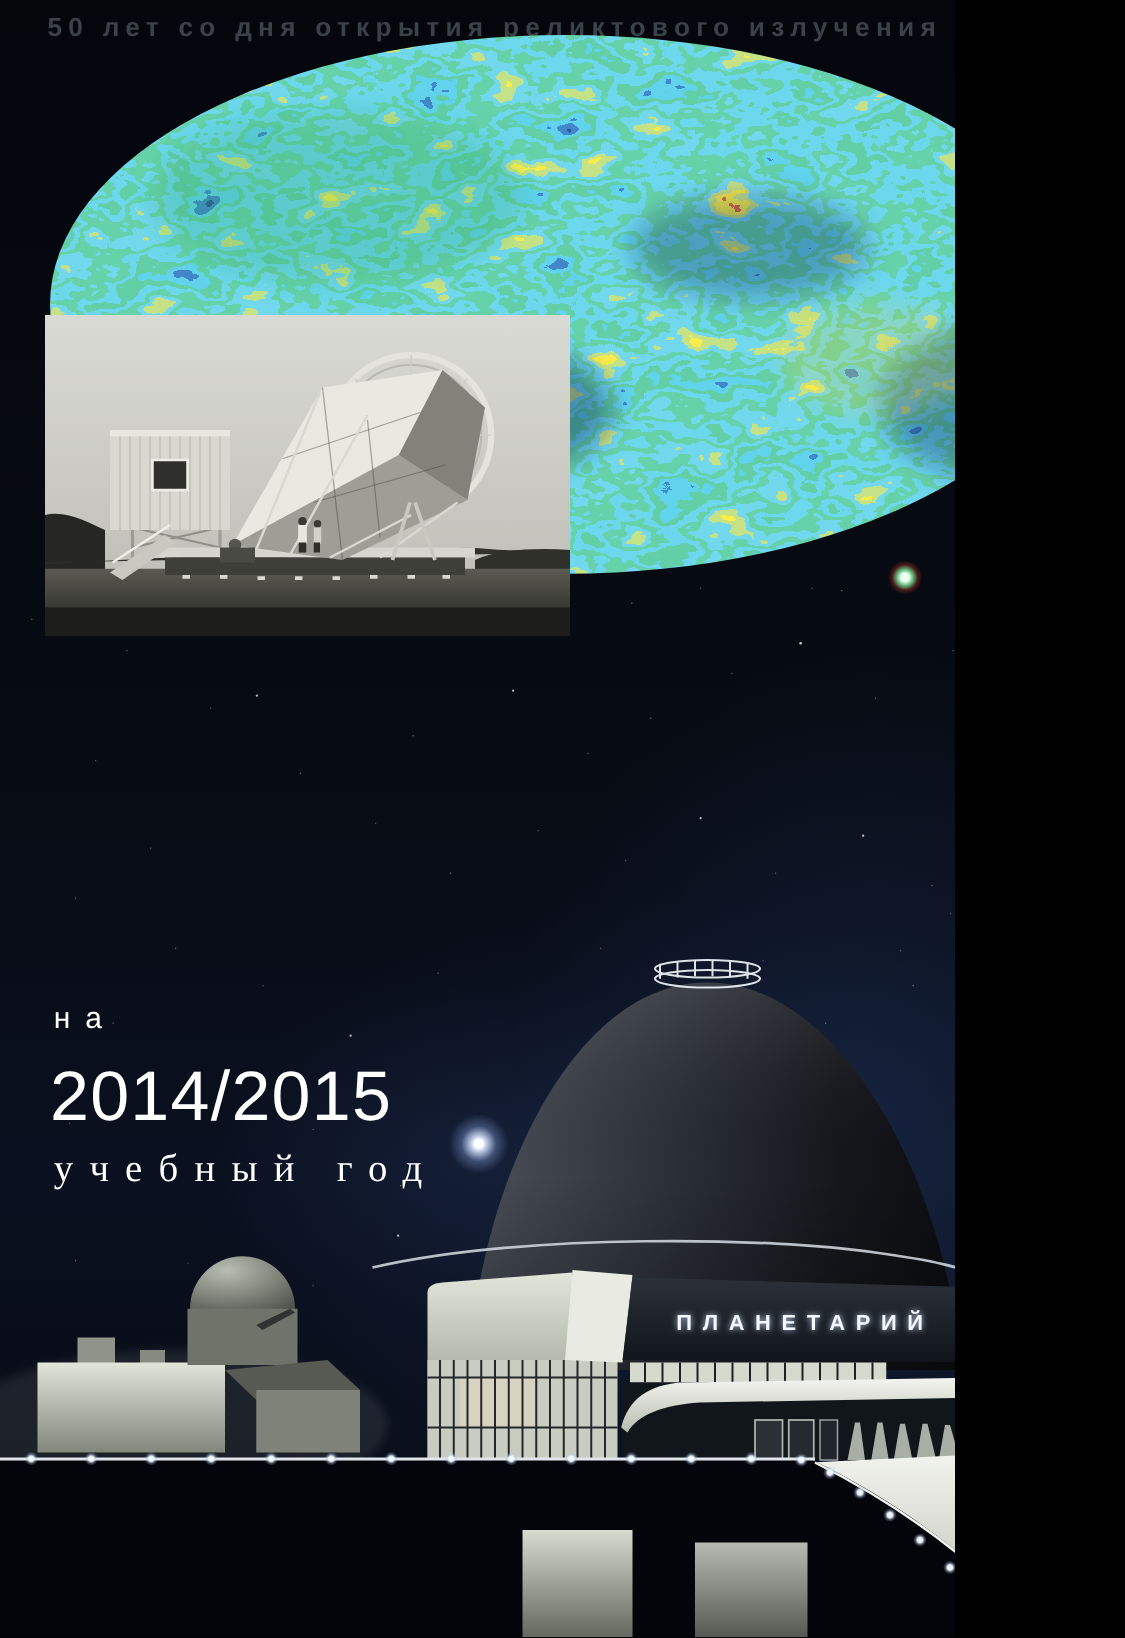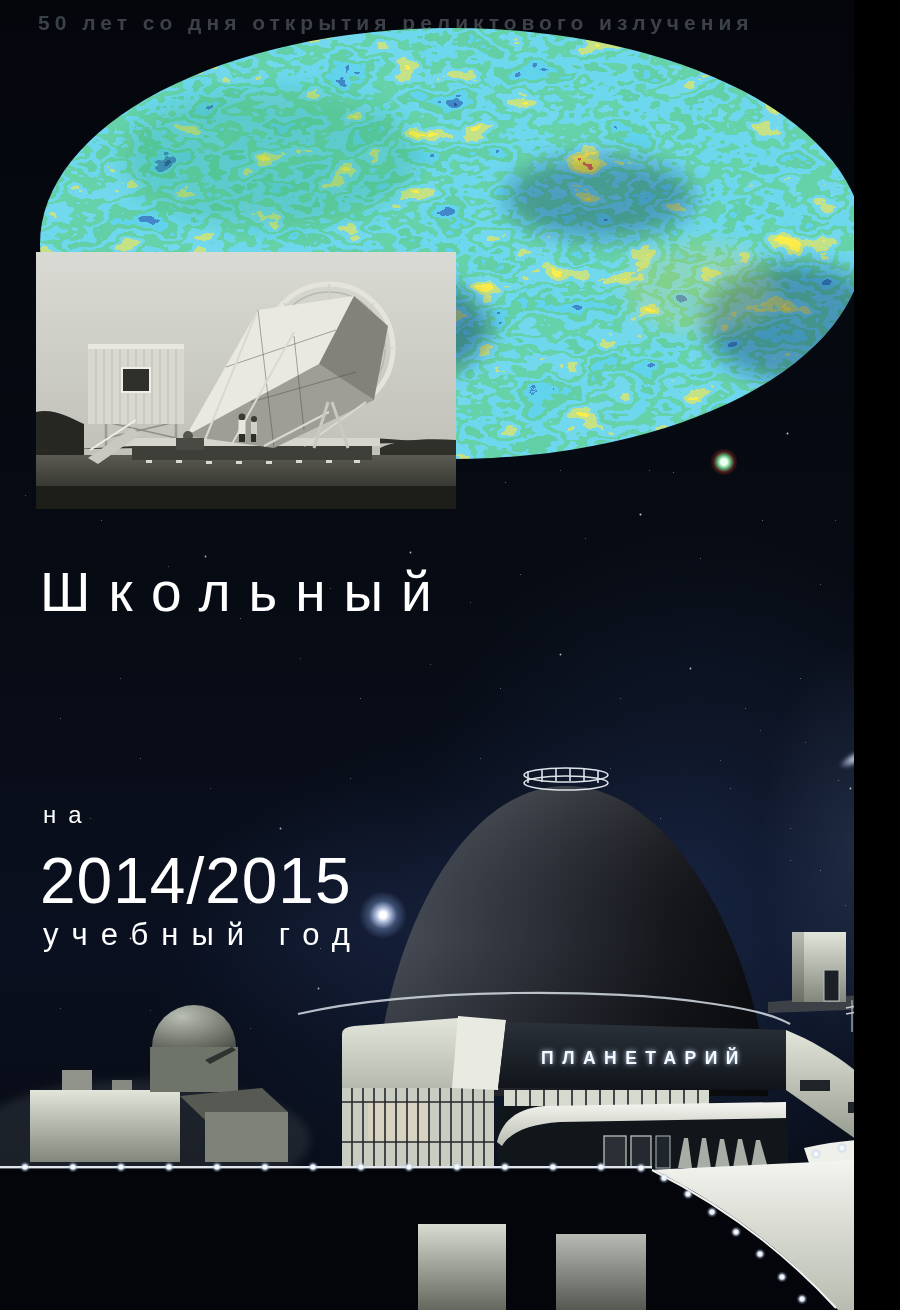--- a/index.html
+++ b/index.html
@@ -1,17 +1,17 @@
 <!DOCTYPE html>
 <html><head>
 <meta charset="utf-8">
 <style>
   html,body{margin:0;padding:0;background:#000;}
   .cover{
-    position:relative;width:854px;height:1310px;overflow:hidden;
+    position:relative;width:764px;height:1310px;overflow:hidden;
     font-family:"Liberation Sans",sans-serif;
     background:
       radial-gradient(420px 520px at 700px 880px, rgba(58,92,160,.20), transparent 70%),
       radial-gradient(520px 420px at 520px 1010px, rgba(60,95,170,.14), transparent 70%),
       radial-gradient(140px 300px at 858px 850px, rgba(140,170,220,.15), transparent 70%),
       radial-gradient(300px 200px at 380px 920px, rgba(80,110,180,.10), transparent 70%),
       linear-gradient(180deg,#04060c 0%,#070b13 45%,#0a101f 72%,#060910 100%);
     text-align: right;
   }
   .stars{position:absolute;left:0;top:0;width:1.4px;height:1.4px;border-radius:50%;background:transparent;
@@ -55,22 +55,22 @@
   }
   .top-caption{
     position:absolute;left:38px;top:11px;white-space:nowrap;
     font-size:21px;letter-spacing:5px;color:#3a4148;font-weight:bold;
   }
   .cmb{position:absolute;left:40px;top:28px;}
   .horn{position:absolute;left:36px;top:252px;}
   .title{position:absolute;left:40px;top:552px;z-index:3;color:#fff;}
   .title .line{font-size:55px;letter-spacing:18px;line-height:81px;font-weight:400;white-space:nowrap;}
   .ed-prefix{position:absolute;left:43px;top:801px;z-index:3;color:#fff;font-size:24px;letter-spacing:12px;}
-  .ed-years{position:absolute;left:40px;top:844px;z-index:3;color:#fff;font-size:64px;letter-spacing:1px;}
-  .ed-suffix{position:absolute;left:43px;top:917px;z-index:3;color:#fff;font-size:31px;letter-spacing:13px;white-space:nowrap;}
+  .ed-years{position:absolute;left:40px;top:844px;z-index:3;color:#fff;font-size:56px;letter-spacing:1px;}
+  .ed-suffix{position:absolute;left:43px;top:917px;z-index:3;color:#fff;font-size:31px;letter-spacing:13px;white-space:nowrap;font-family:Liberation Serif, serif;}
   .scene{position:absolute;left:0;top:750px;z-index:2;}
   .glow-star-big{position:absolute;left:357px;top:889px;width:52px;height:52px;z-index:1;
     background:radial-gradient(circle,#ffffff 0 9%,rgba(210,225,255,.85) 18%,rgba(140,170,230,.35) 38%,transparent 65%);}
   .glow-star-green{position:absolute;left:711px;top:449px;width:26px;height:26px;
     background:radial-gradient(circle,#eafff0 0 18%,rgba(120,230,150,.8) 35%,rgba(200,60,40,.35) 55%,transparent 75%);}
   .galaxy{position:absolute;left:838px;top:752px;width:34px;height:13px;border-radius:50%;
     background:radial-gradient(ellipse,rgba(225,232,252,.75) 0 18%,rgba(170,185,225,.4) 50%,transparent 75%);
     transform:rotate(-28deg);filter:blur(1.5px);}
 </style>
 </head>
@@ -207,21 +207,20 @@
       <circle cx="206" cy="165" r="3.4" fill="#3a3a35"></circle>
       <rect x="202.5" y="168" width="7" height="15" fill="#e7e7df"></rect>
       <rect x="203" y="182" width="6" height="8" fill="#2e2e29"></rect>
       <circle cx="218" cy="167" r="3" fill="#3a3a35"></circle>
       <rect x="215" y="170" width="6" height="13" fill="#d0d0c8"></rect>
       <rect x="215" y="182" width="5" height="8" fill="#2e2e29"></rect>
     </g>
   </svg>
 
   <div class="title">
-    <div class="line">Школьный</div>
   </div>
   <div class="ed-prefix">на</div>
   <div class="ed-years">2014/2015</div>
   <div class="ed-suffix">учебный год</div>
 
   <svg class="scene" width="900" height="560" viewBox="0 0 900 560" role="img">
     <defs>
       <linearGradient id="domeG" x1="0" y1="0" x2="1" y2="0">
         <stop offset="0" stop-color="#4a4f59"></stop>
           <stop offset="0.42" stop-color="#2b2f37"></stop>

